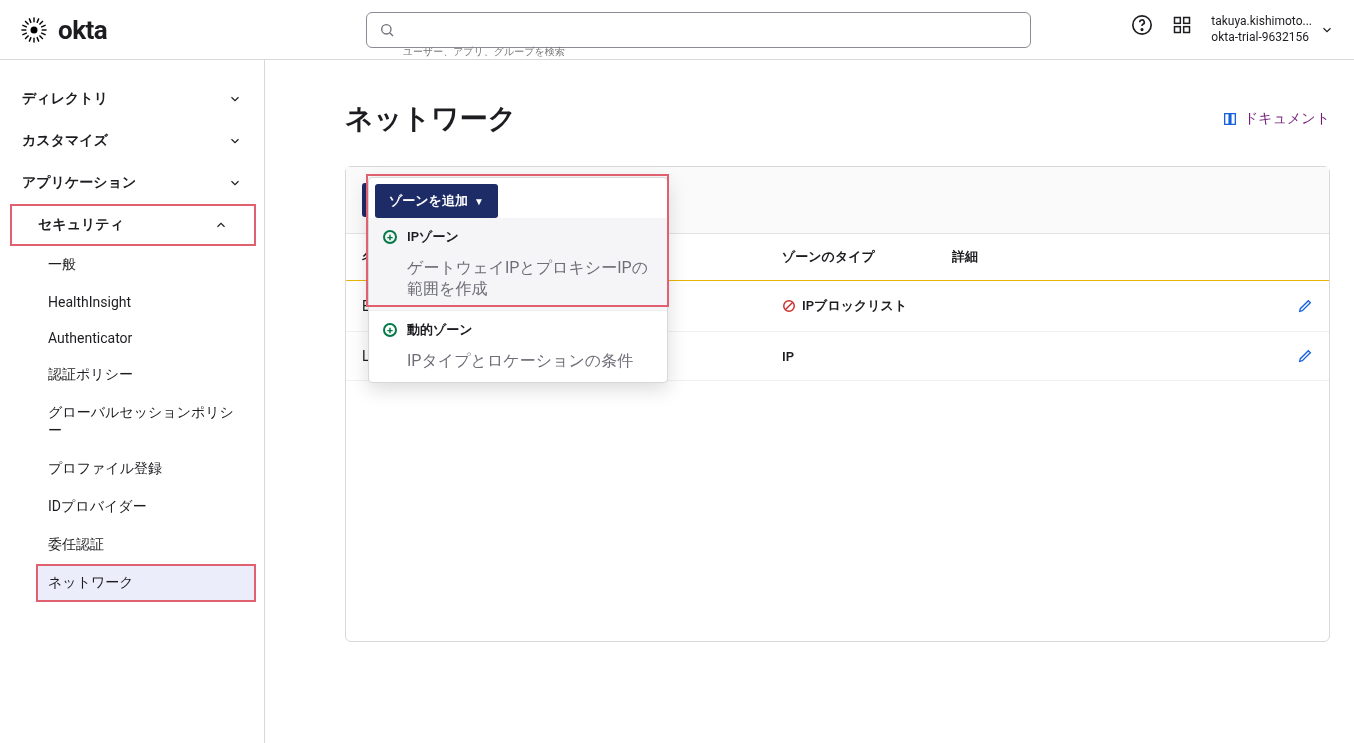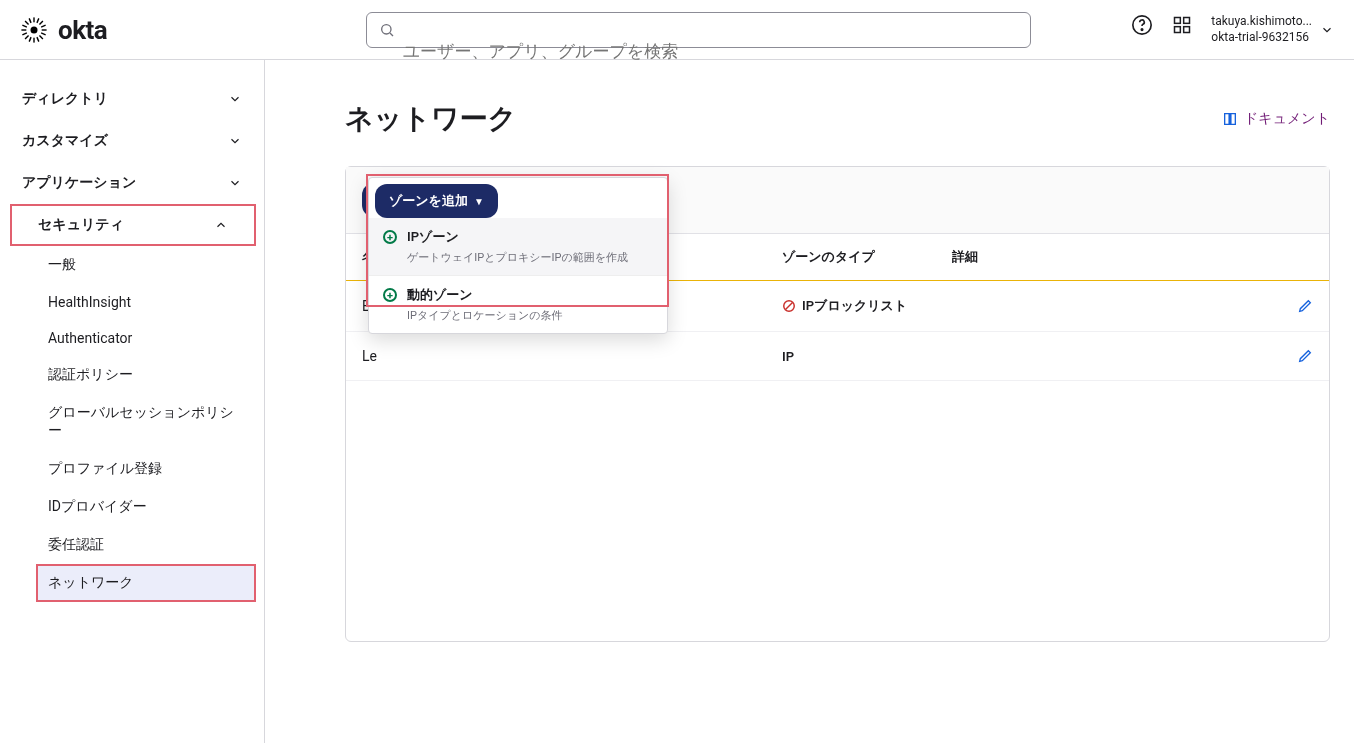--- a/index.html
+++ b/index.html
@@ -5,21 +5,21 @@
 * { box-sizing: border-box; margin: 0; padding: 0; }
 body { font-family: -apple-system, BlinkMacSystemFont, "Segoe UI", Roboto, sans-serif; font-size: 14px; color: #1d1d21; background: #fff; }
 
 
 .header { display: flex; align-items: center; height: 60px; border-bottom: 1px solid #d7d7dc; padding: 0 20px; gap: 16px; }
 .logo-group { display: flex; align-items: center; gap: 10px; width: 245px; }
 .logo-sun { width: 28px; height: 28px; }
 .logo-okta { font-size: 26px; font-weight: 700; letter-spacing: -0.5px; }
 .search-wrap { flex: 1; display: flex; justify-content: center; }
 .search-box { width: 665px; height: 36px; border: 1px solid #8c8c96; border-radius: 6px; display: flex; align-items: center; padding: 0 12px; gap: 8px; }
-.search-box input { border: none; outline: none; flex: 1; font-size: 17px; color: #15803d; background: transparent; margin-top: 44px; }
+.search-box input { border: none; outline: none; flex: 1; font-size: 10px; color: #15803d; background: transparent; margin-top: 44px; }
 .header-right { display: flex; align-items: flex-start; gap: 18px; }
 .icon-btn { width: 22px; height: 22px; display: flex; align-items: center; justify-content: center; cursor: pointer; color: #1d1d21; }
 .user-block { display: flex; align-items: center; gap: 8px; cursor: pointer; }
 .user-text { font-size: 12px; line-height: 1.3; }
 
 
 .body-wrap { display: flex; height: calc(100vh - 60px); }
 .sidebar { width: 265px; border-right: 1px solid #d7d7dc; padding: 18px 0; overflow-y: auto; }
 .main { flex: 1; padding: 40px 10px 40px 80px; position: relative; }
 
@@ -31,21 +31,21 @@
 .chevron { width: 14px; height: 14px; }
 
 
 .title-row { display: flex; justify-content: space-between; align-items: center; margin-bottom: 28px; padding-right: 14px; }
 .page-title { font-size: 28px; font-weight: 700; }
 .doc-link { color: #701a75; font-size: 14px; display: flex; align-items: center; gap: 6px; cursor: pointer; }
 
 
 .panel { border: 1px solid #d7d7dc; border-radius: 6px; overflow: visible; position: relative; margin-right: 14px; }
 .panel-head { padding: 16px; background: #fafafa; border-bottom: 1px solid #e1e1e6; }
-.add-btn { background: #1d2b66; color: #fff; border: none; padding: 8px 14px; border-radius: 12px; font-weight: 600; font-size: 13px; cursor: pointer; display: inline-flex; align-items: center; gap: 6px; }
+.add-btn { background: #1d2b66; color: #fff; border: none; padding: 8px 14px; border-radius: 3px; font-weight: 600; font-size: 13px; cursor: pointer; display: inline-flex; align-items: center; gap: 6px; }
 .add-btn .caret { font-size: 10px; }
 
 
 .col-row { display: flex; padding: 14px 16px; border-bottom: 1px solid #eab308; font-weight: 600; font-size: 13px; }
 .col-name { width: 420px; }
 .col-type { width: 170px; }
 .col-detail { flex: 1; }
 
 
 .data-row { display: flex; padding: 16px; border-bottom: 1px solid #f0f0f3; align-items: center; }
@@ -55,21 +55,21 @@
 .edit-icon { margin-left: auto; color: #1662dd; cursor: pointer; }
 
 
 .dropdown { position: absolute; top: 10px; left: 22px; width: 300px; background: #fff; border: 1px solid #d7d7dc; border-radius: 4px; box-shadow: 0 6px 20px rgba(0,0,0,.15); z-index: 10; }
 .dropdown .add-btn { margin: 6px 6px 0 6px; background: #1d2b66; }
 .dd-item { padding: 10px 14px; cursor: pointer; display: flex; gap: 10px; border-top: 1px solid #eee; }
 .dd-item:first-of-type { border-top: none; }
 .dd-item.hover { background: #f5f5f7; }
 .dd-plus { color: #027a48; font-weight: 700; margin-top: 2px; width: 14px; height: 14px; border: 2px solid #027a48; border-radius: 50%; display: flex; align-items: center; justify-content: center; font-size: 11px; flex-shrink: 0; }
 .dd-title { font-weight: 600; font-size: 13px; }
-.dd-desc { font-size: 11px; color: #6e6e78; margin-top: 4px; }
+.dd-desc { font-size: 16px; color: #6e6e78; margin-top: 12px; }
 
 
 .hl-box { position: absolute; border: 2px solid #e1606f; pointer-events: none; }
 .hl-dropdown { top: 7px; left: 20px; width: 303px; height: 133px; z-index: 11; }
 
 svg { display: block; }
 </style>
 </head>
 <body>
 

